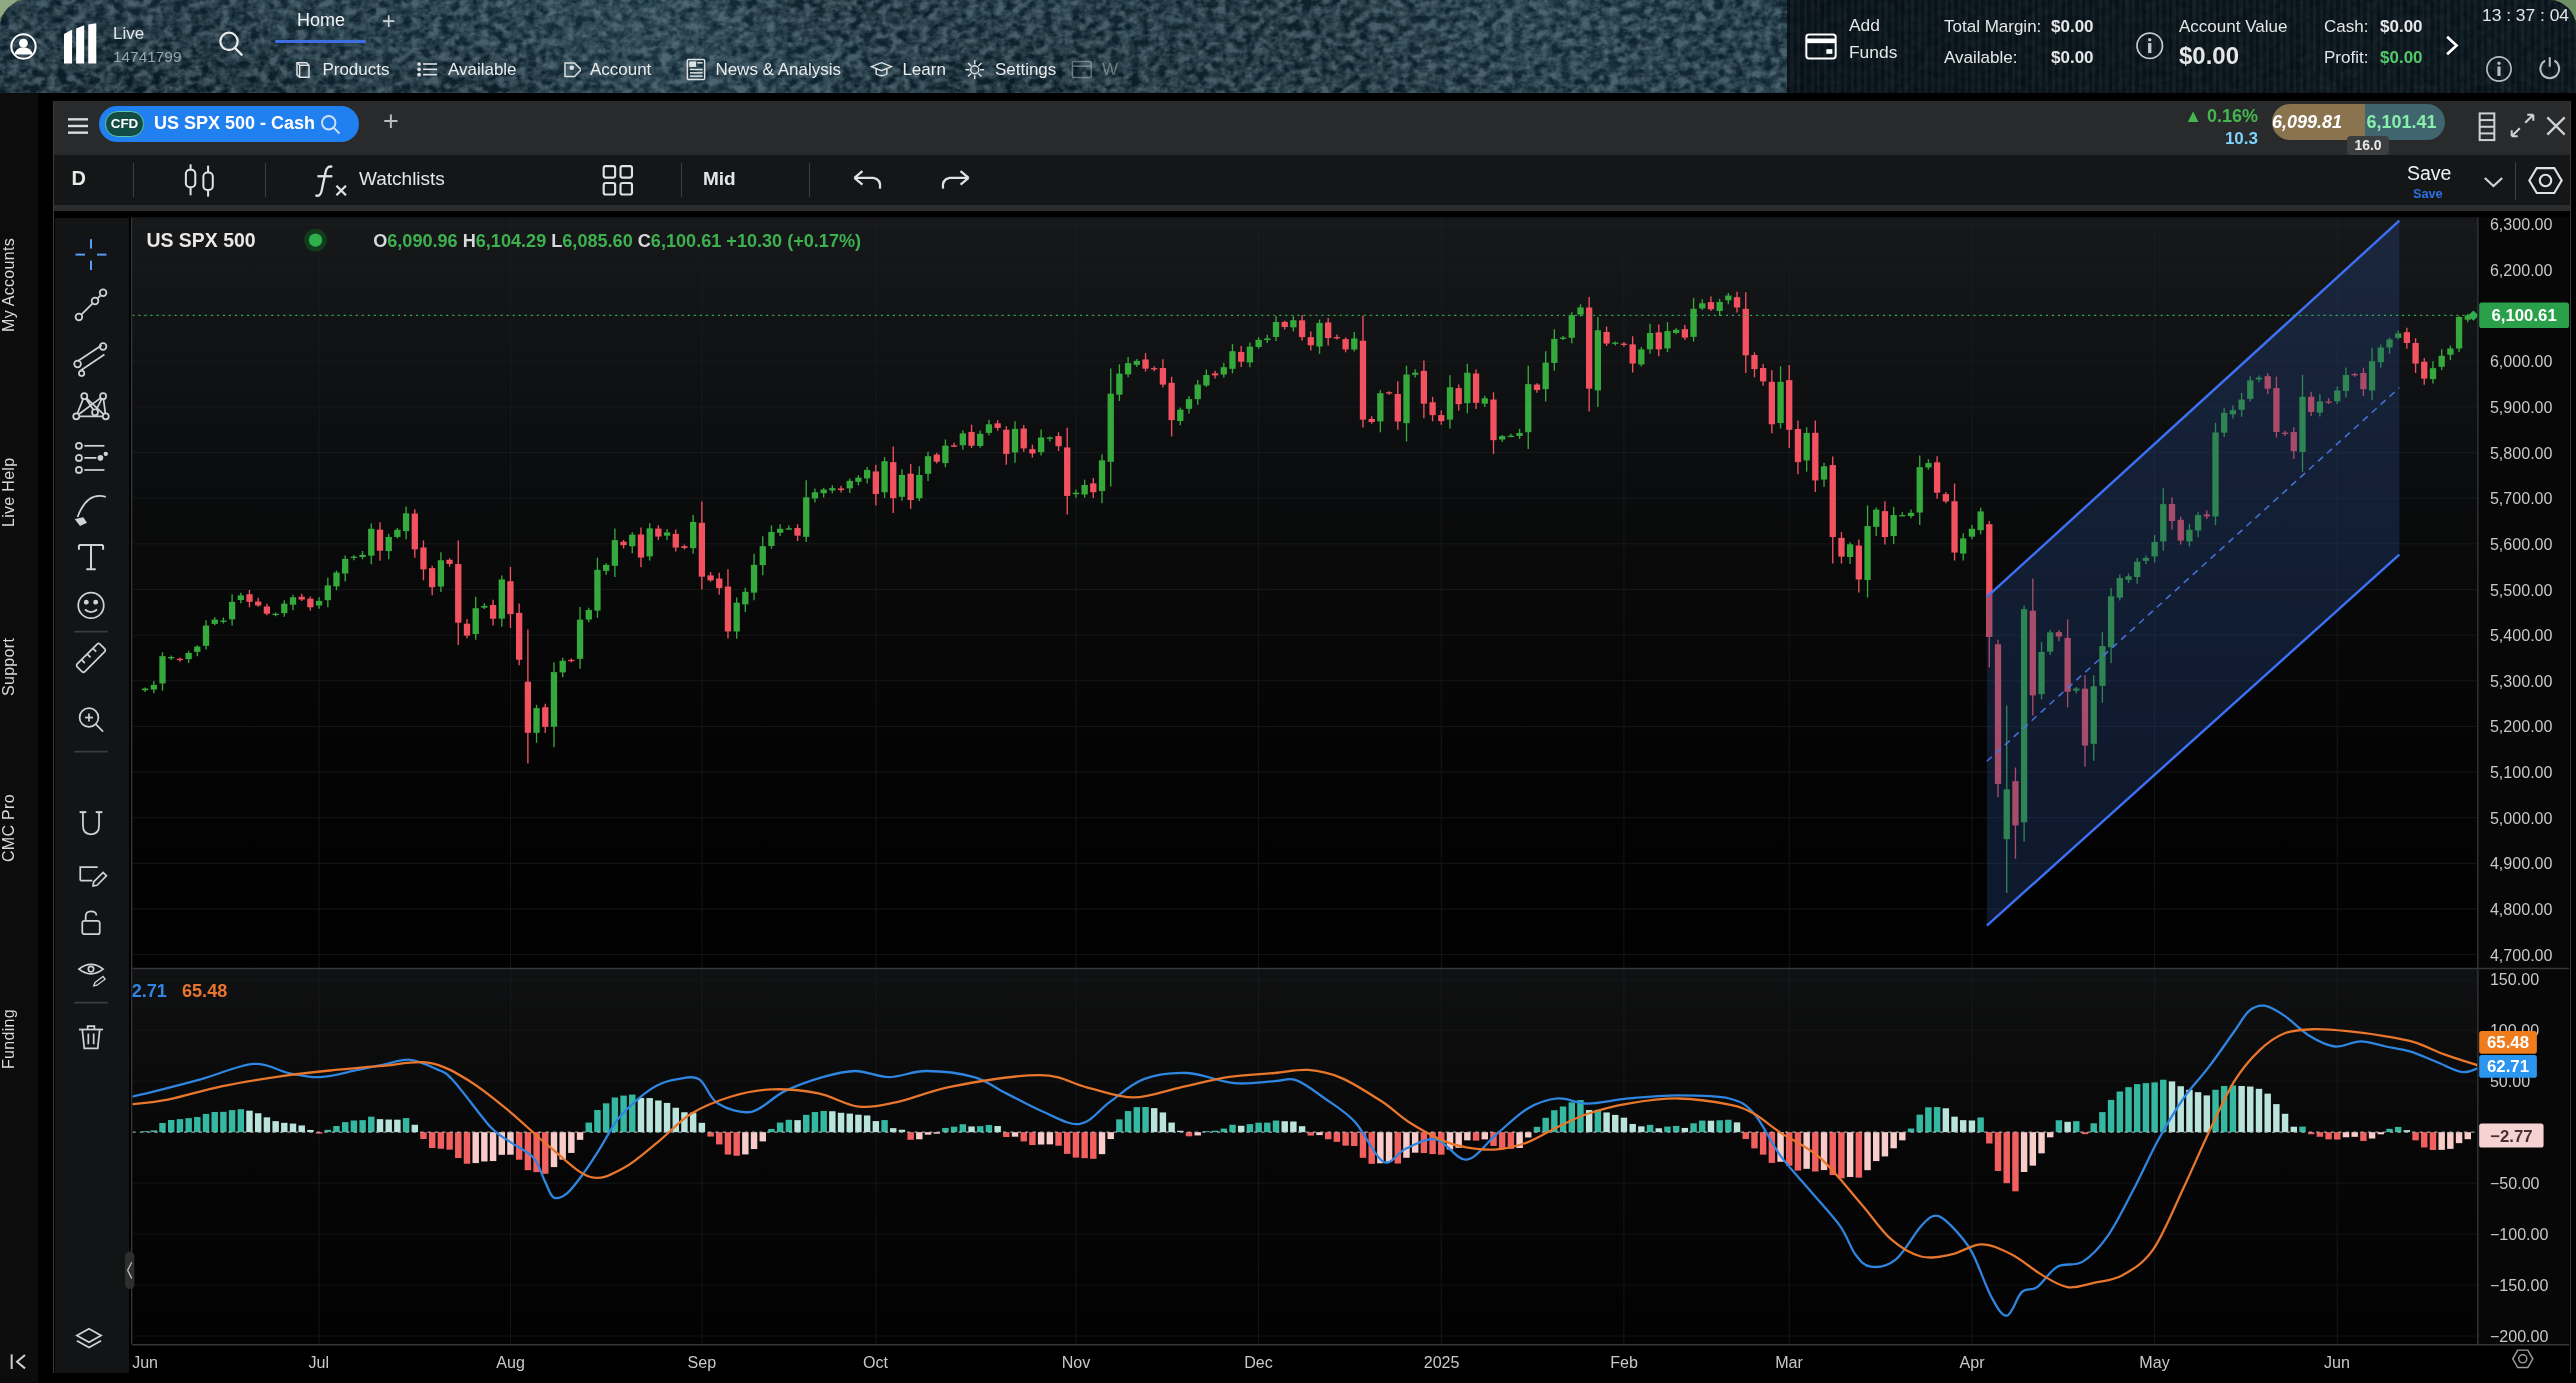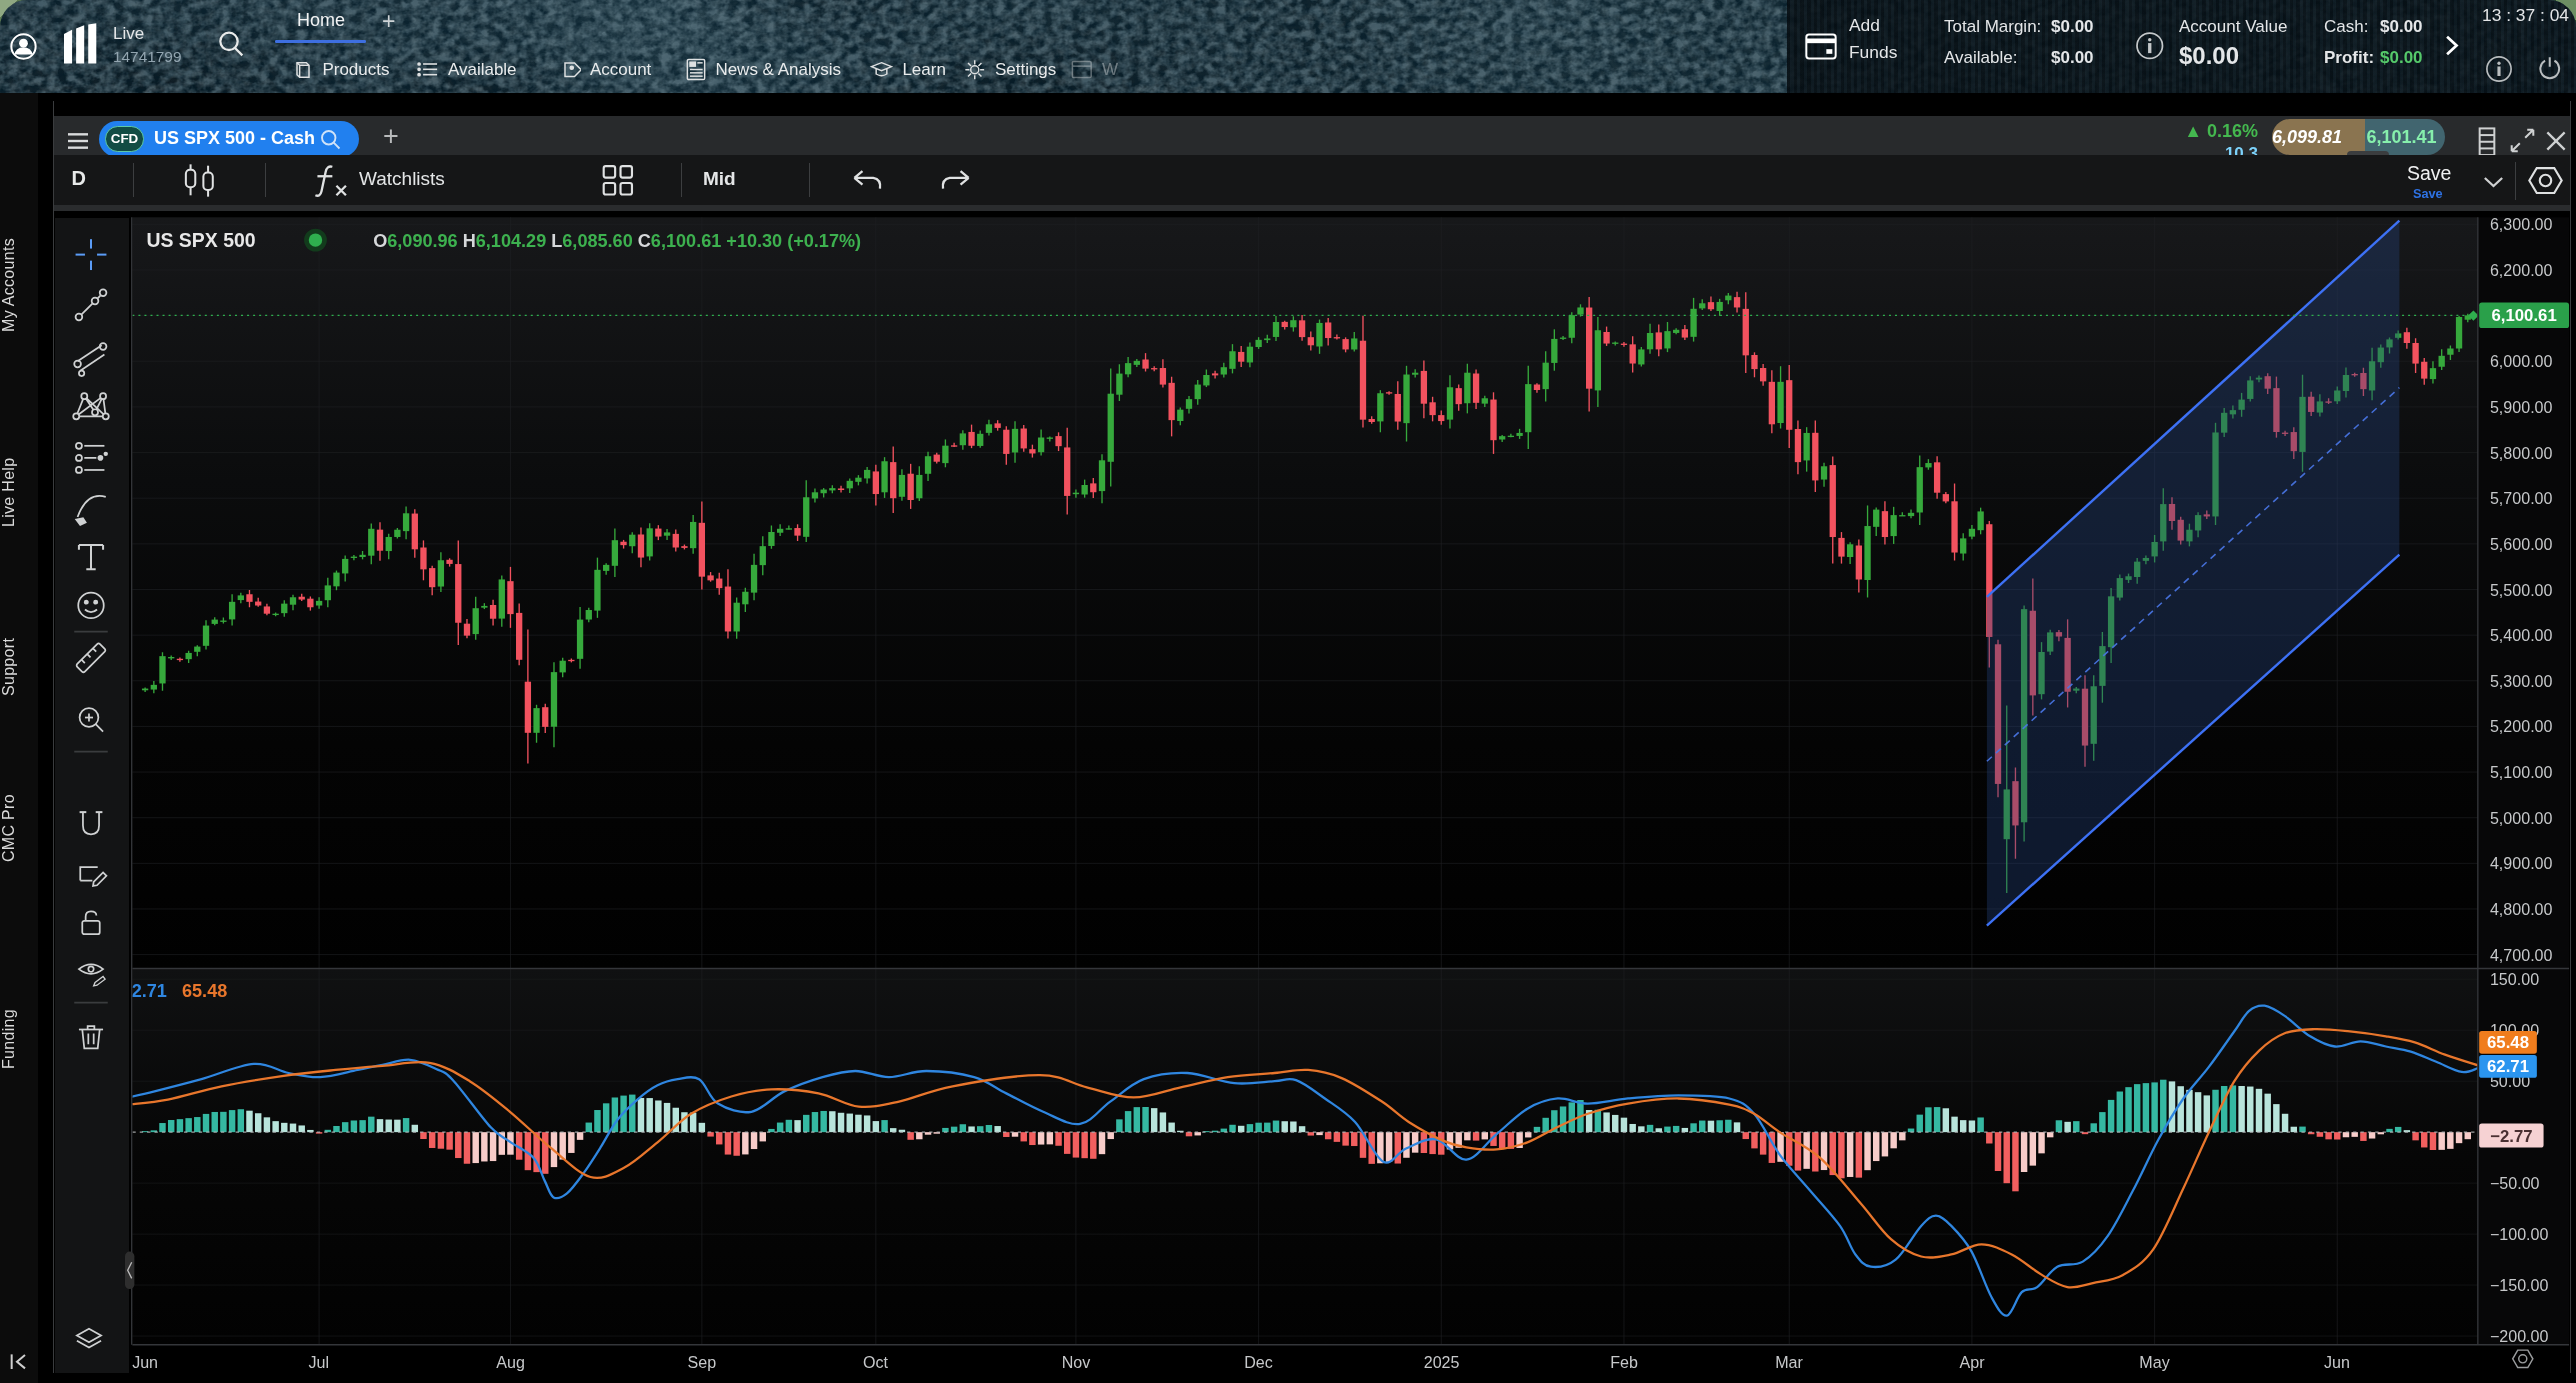--- a/index.html
+++ b/index.html
@@ -33,21 +33,21 @@
   .mi { position:absolute; top:58px; height:23px; display:flex; align-items:center;
         color:#e9ebec; font-size:17px; }
   .mi svg { margin-right:9.4px; }
   
   #vtabs { position:absolute; left:0; top:93px; width:38px; height:1291px; background:#0c0c0c; }
   #vtabs .vt { position:absolute; left:0; width:38px; color:#dadada; font-size:16px;
      writing-mode:vertical-rl; transform:rotate(180deg); text-align:center; letter-spacing:0.3px;}
   
   #win { position:absolute; left:53px; top:101px; width:2518px; height:1272px;
      background:#000; border-left:1.3px solid #3a3c3e; border-right:1.3px solid #3a3c3e; }
-  #titlebar { position:absolute; left:0; top:15px; width:2516px; height:54px; background:#282a2c; }
+  #titlebar { position:absolute; left:0; top:0; width:2516px; height:54px; background:#282a2c; }
   #toolbar  { position:absolute; left:0; top:54px; width:2516px; height:56px; background:#151617;
      border-bottom:6.7px solid #2a2c2e; }
   #toolspanel { position:absolute; left:0.7px; top:117px; width:74px; height:1155px; background:#131415; }
   .sep { position:absolute; background:#3c3e40; width:1.3px; }
   .icon { position:absolute; }
   text { font-family:"Liberation Sans", sans-serif; }
 </style></head>
 <body>
 <div id="cornl" class="corner"></div>
 <div id="cornr" class="corner"></div>
@@ -159,21 +159,21 @@
   <div class="t" style="left:2051px;top:48px;font-size:17px;font-weight:bold;">$0.00</div>
   <svg class="icon" style="left:2135px;top:31px" width="29.5" height="29.5" viewBox="0 0 44 44">
     <circle cx="22" cy="22" r="19" fill="none" stroke="#c4c8ca" stroke-width="2.6"></circle>
     <circle cx="22" cy="13" r="2.6" fill="#c4c8ca"></circle>
       <rect x="19.5" y="18" width="5" height="15" fill="#c4c8ca"></rect>
   </svg>
   <div class="t" style="left:2179px;top:17.4px;font-size:17px;">Account Value</div>
   <div class="t" style="left:2179px;top:42px;font-size:24px;font-weight:bold;">$0.00</div>
   <div class="t" style="left:2324px;top:17.4px;font-size:17px;">Cash:</div>
   <div class="t" style="left:2380px;top:17.4px;font-size:17px;font-weight:bold;">$0.00</div>
-  <div class="t" style="left:2324px;top:48px;font-size:17px;font-weight:bold;">Profit:</div>
+  <div class="t" style="left:2324px;top:48px;font-size:17px;">Profit:</div>
   <div class="t" style="left:2380px;top:48px;font-size:17px;font-weight:bold;color:#55c96a;">$0.00</div>
   <svg class="icon" style="left:2443px;top:34px" width="19" height="23" viewBox="0 0 28 34">
     <path d="M6 4 L20 17 L6 30" fill="none" stroke="#fff" stroke-width="4"></path>
   </svg>
   <div class="t" style="left:2482px;top:5.4px;font-size:17.4px;">13 : 37 : 04</div>
   <svg class="icon" style="left:2485px;top:55px" width="28" height="28" viewBox="0 0 44 44">
     <circle cx="22" cy="22" r="19" fill="none" stroke="#b9bdbf" stroke-width="2.6"></circle>
     <circle cx="22" cy="13" r="2.6" fill="#b9bdbf"></circle>
       <rect x="19.5" y="18" width="5" height="15" fill="#b9bdbf"></rect>
   </svg>

